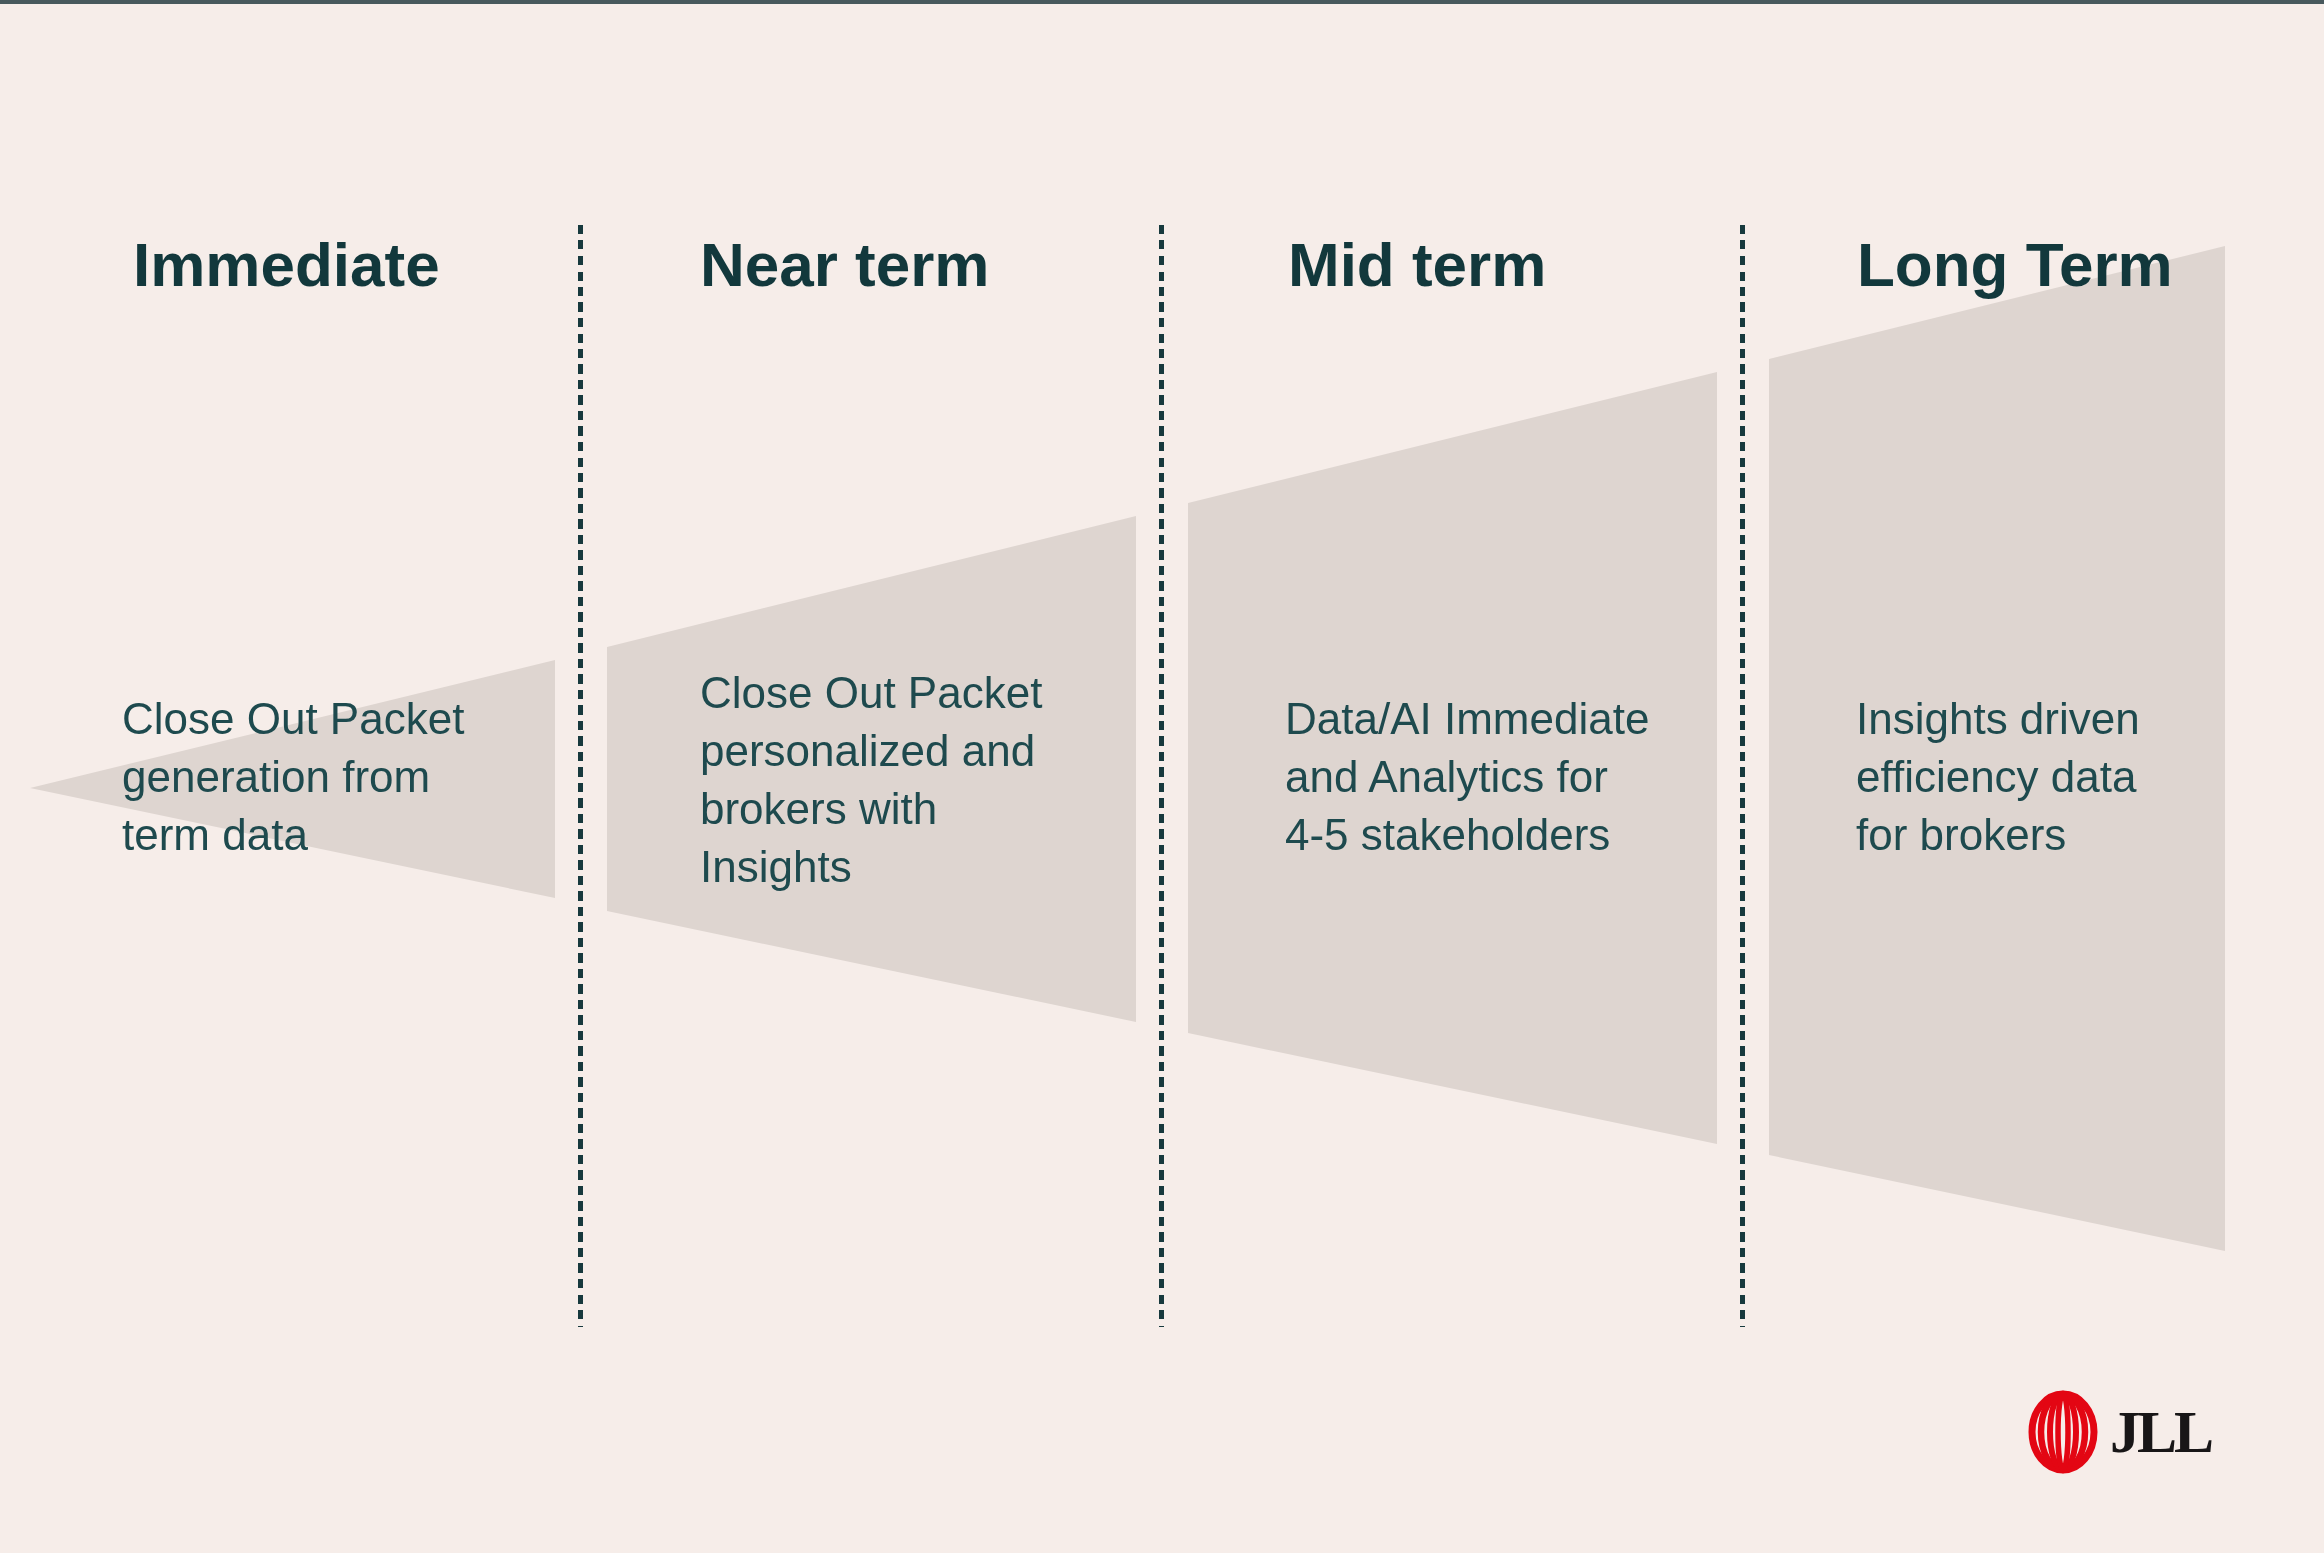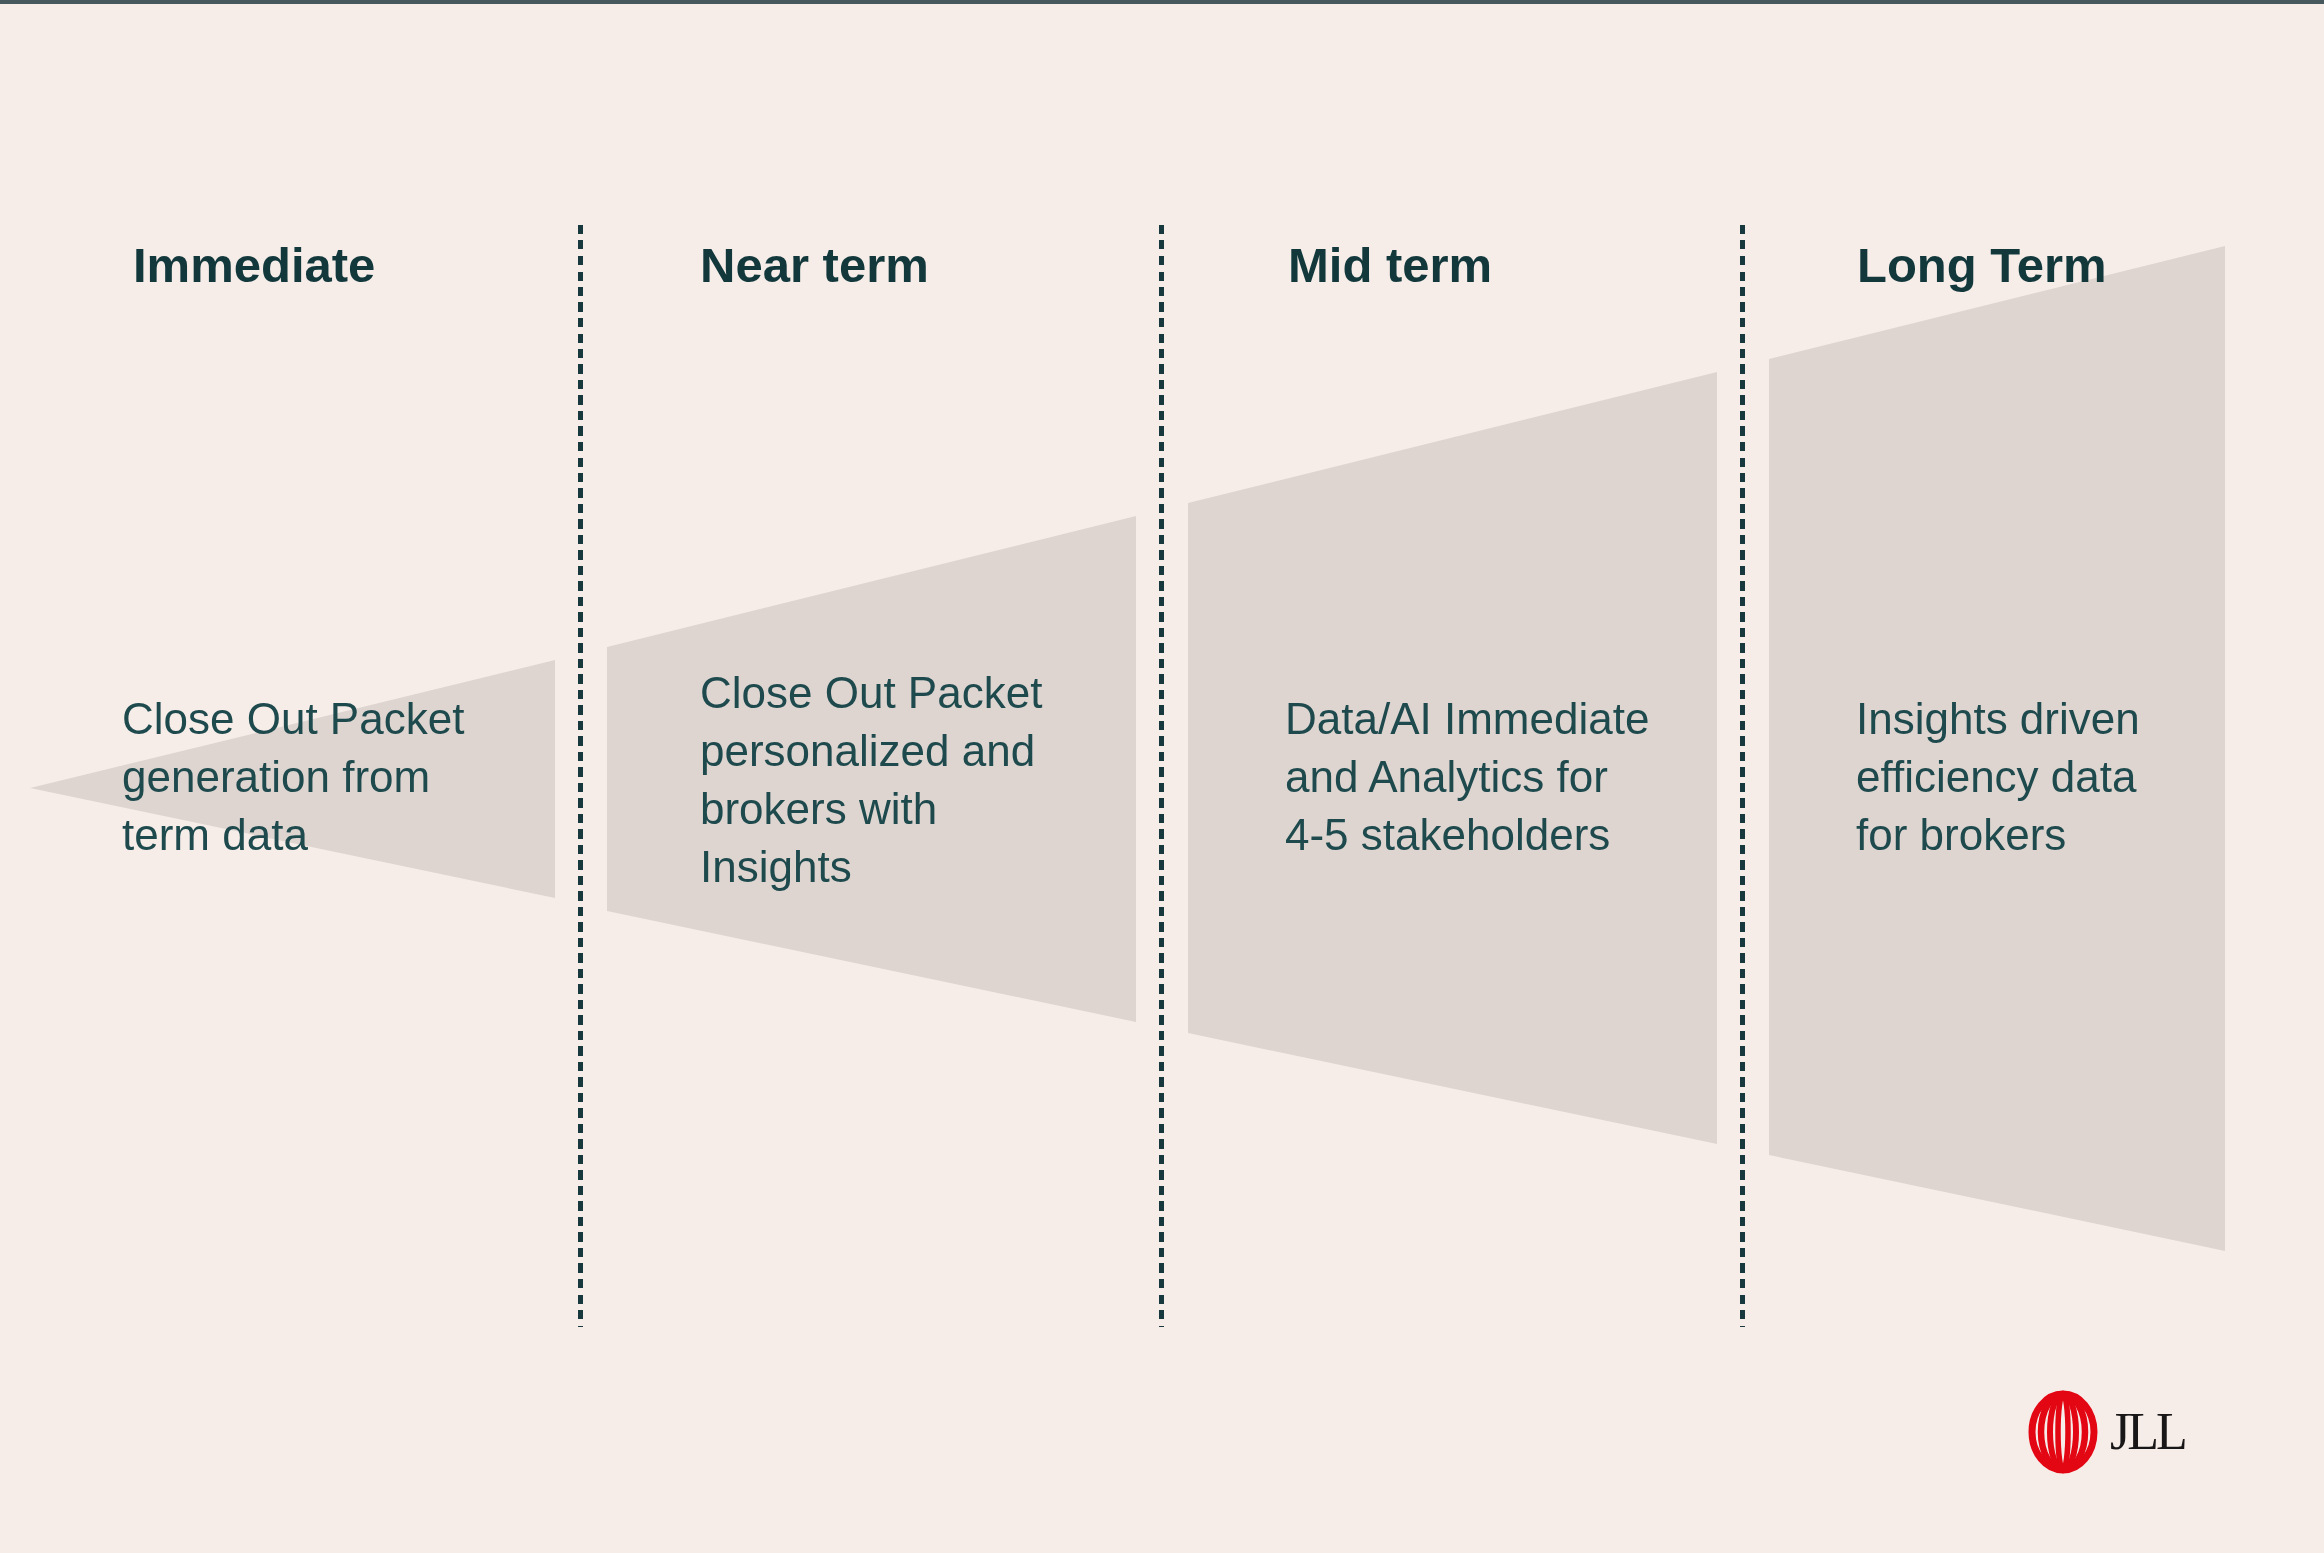--- a/index.html
+++ b/index.html
@@ -41,21 +41,21 @@
     );
   }
   .divider.d1 { left: 578px; }
   .divider.d2 { left: 1159px; }
   .divider.d3 { left: 1740px; }
 
   .col-title {
     position: absolute;
     top: 234px;
     line-height: 62px;
-    font-size: 49px;
+    font-size: 62px;
     font-weight: 700;
     color: var(--header_text, #12383c);
     white-space: nowrap;
   }
   .col-title.c1 { left: 133px; }
   .col-title.c2 { left: 700px; }
   .col-title.c3 { left: 1288px; }
   .col-title.c4 { left: 1857px; }
 
   .col-desc {
@@ -78,22 +78,22 @@
     align-items: center;
     gap: 12px;
   }
   .logo-mark { display: block; }
   .logo-mark ellipse {
     fill: none;
     stroke: var(--logo_red, #e30613);
   }
   .logo-word {
     font-family: "Liberation Serif", serif;
-    font-weight: 400;
-    font-size: 52px;
+    font-weight: 700;
+    font-size: 60px;
     letter-spacing: -3px;
     color: var(--logo_text, #181617);
     line-height: 84px;
   }
 </style>
 </head>
 <body>
 
 <div class="page">
 

